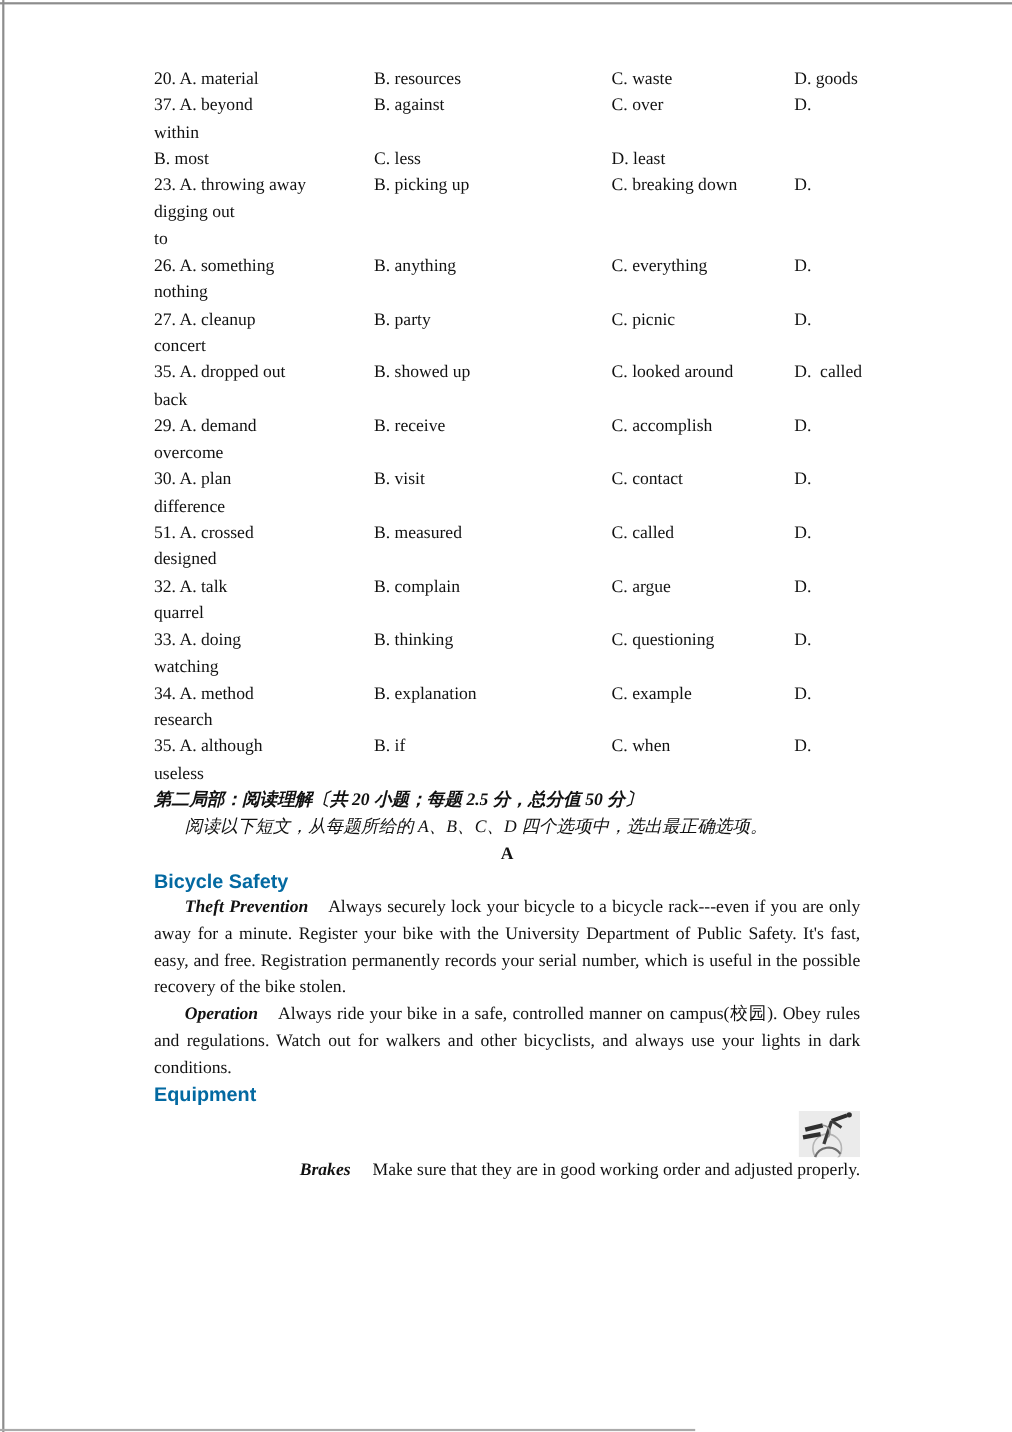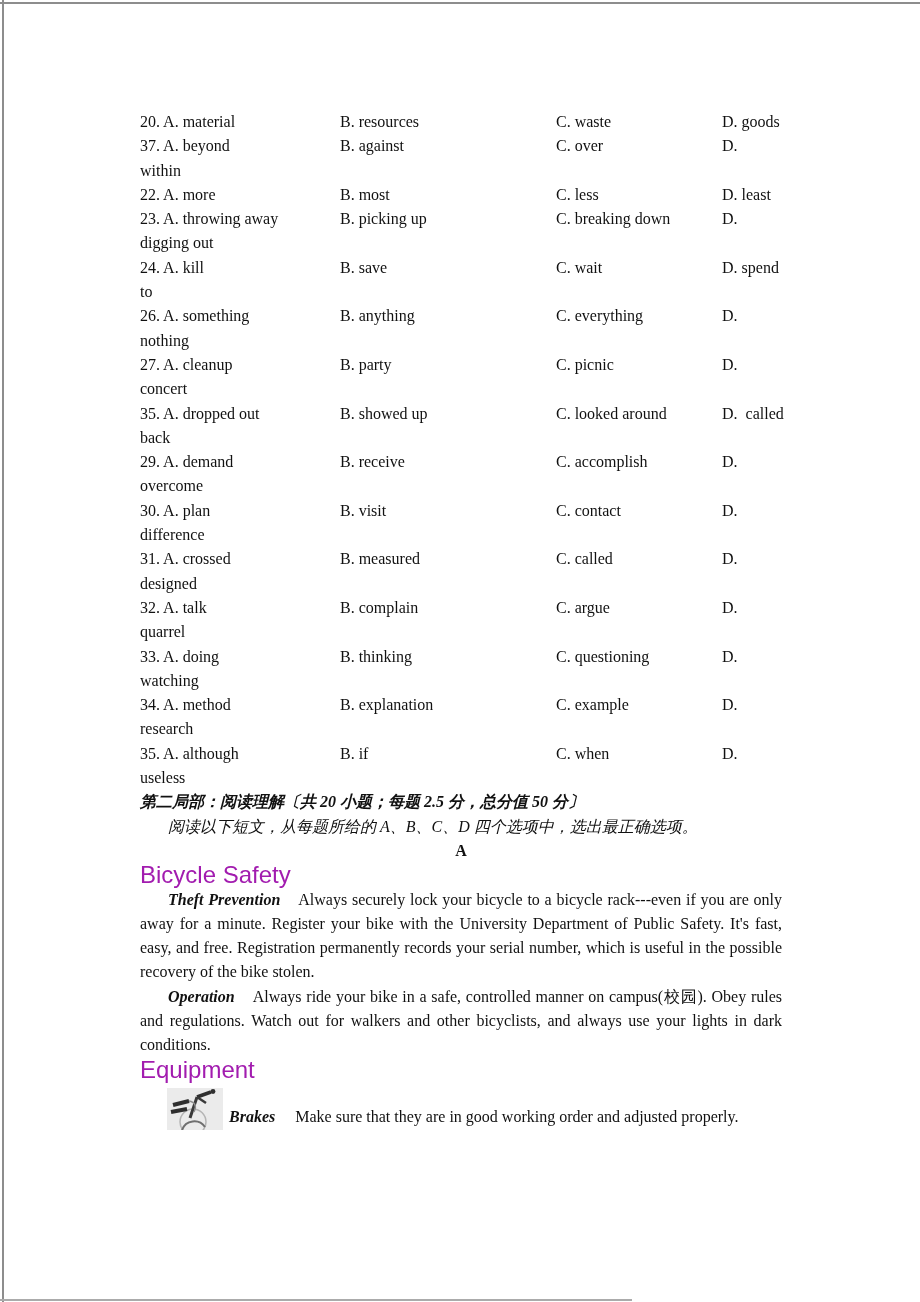--- a/index.html
+++ b/index.html
@@ -8,21 +8,21 @@
     background: #ffffff;
     font-family: "Liberation Serif", "DejaVu Serif", serif;
     font-size: 16px;
     color: #111111;
     overflow: hidden;
     position: relative;
   }
   .page {
     box-sizing: border-box;
     width: 920px; height: 1302px;
-    padding: 110px 138px 0 140px;
+    padding: 60px 138px 0 140px;
     position: relative;
   }
   .border-top    { position: absolute; top: 2px; left: 0; width: 920px; height: 2px; background: #8d8d8d; }
   .border-left   { position: absolute; top: 0; left: 2px; width: 2px; height: 1302px; background: #8d8d8d; }
   .border-bottom { position: absolute; bottom: 1px; left: 0; width: 632px; height: 2px; background: #ababab; }
 
   .q-row {
     display: grid;
     grid-template-columns: 200px 216px 166px 1fr;
     line-height: 24.3px;
@@ -41,41 +41,42 @@
     text-indent: 28px;
     font-style: italic;
   }
   .section-a {
     text-align: center;
     font-weight: bold;
     line-height: 24.3px;
   }
   .passage-title, .equipment-heading {
     font-family: "Liberation Sans", "DejaVu Sans", sans-serif;
-    font-weight: normal;
-    font-size: 24px;
-    line-height: 24.3px;
-    color: #a21caf;
+    font-weight: bold;
+    font-size: 18px;
+    line-height: 24.3px;
+    color: #0369a1;
   }
   .para {
     text-align: justify;
     text-indent: 28px;
     line-height: 24.3px;
   }
   .para-lead {
     font-weight: bold;
     font-style: italic;
     margin-right: 18px;
   }
   .equipment-row {
     display: flex;
     align-items: flex-end;
     margin-left: 27px;
     margin-top: 2px;
     height: 46px;
+    flex-direction: column;
   }
   .equipment-icon { flex: 0 0 auto; display: block; }
   .equipment-text {
     line-height: 24.3px;
     margin-left: 6px;
     margin-bottom: 1px;
   }
   .equipment-lead {
     font-weight: bold;
     font-style: italic;
@@ -99,39 +100,32 @@
   </div>
 
   <div class="q-row">
     <span>37. A. beyond</span>
     <span>B. against</span>
     <span>C. over</span>
     <span>D.</span>
   </div>
 <div class="q-wrap">within</div>
   <div class="q-row">
-    <span>22. A. more</span>
     <span>B. most</span>
     <span>C. less</span>
     <span>D. least</span>
   </div>
 
   <div class="q-row">
     <span>23. A. throwing away</span>
     <span>B. picking up</span>
     <span>C. breaking down</span>
     <span>D.</span>
   </div>
 <div class="q-wrap">digging out</div>
-  <div class="q-row">
-    <span>24. A. kill</span>
-    <span>B. save</span>
-    <span>C. wait</span>
-    <span>D. spend</span>
-  </div>
 
 <div class="q-wrap">to</div>
   <div class="q-row">
     <span>26. A. something</span>
     <span>B. anything</span>
     <span>C. everything</span>
     <span>D.</span>
   </div>
 <div class="q-wrap">nothing</div>
   <div class="q-row">
@@ -156,21 +150,21 @@
   </div>
 <div class="q-wrap">overcome</div>
   <div class="q-row">
     <span>30. A. plan</span>
     <span>B. visit</span>
     <span>C. contact</span>
     <span>D.</span>
   </div>
 <div class="q-wrap">difference</div>
   <div class="q-row">
-    <span>31. A. crossed</span>
+    <span>51. A. crossed</span>
     <span>B. measured</span>
     <span>C. called</span>
     <span>D.</span>
   </div>
 <div class="q-wrap">designed</div>
   <div class="q-row">
     <span>32. A. talk</span>
     <span>B. complain</span>
     <span>C. argue</span>
     <span>D.</span>

